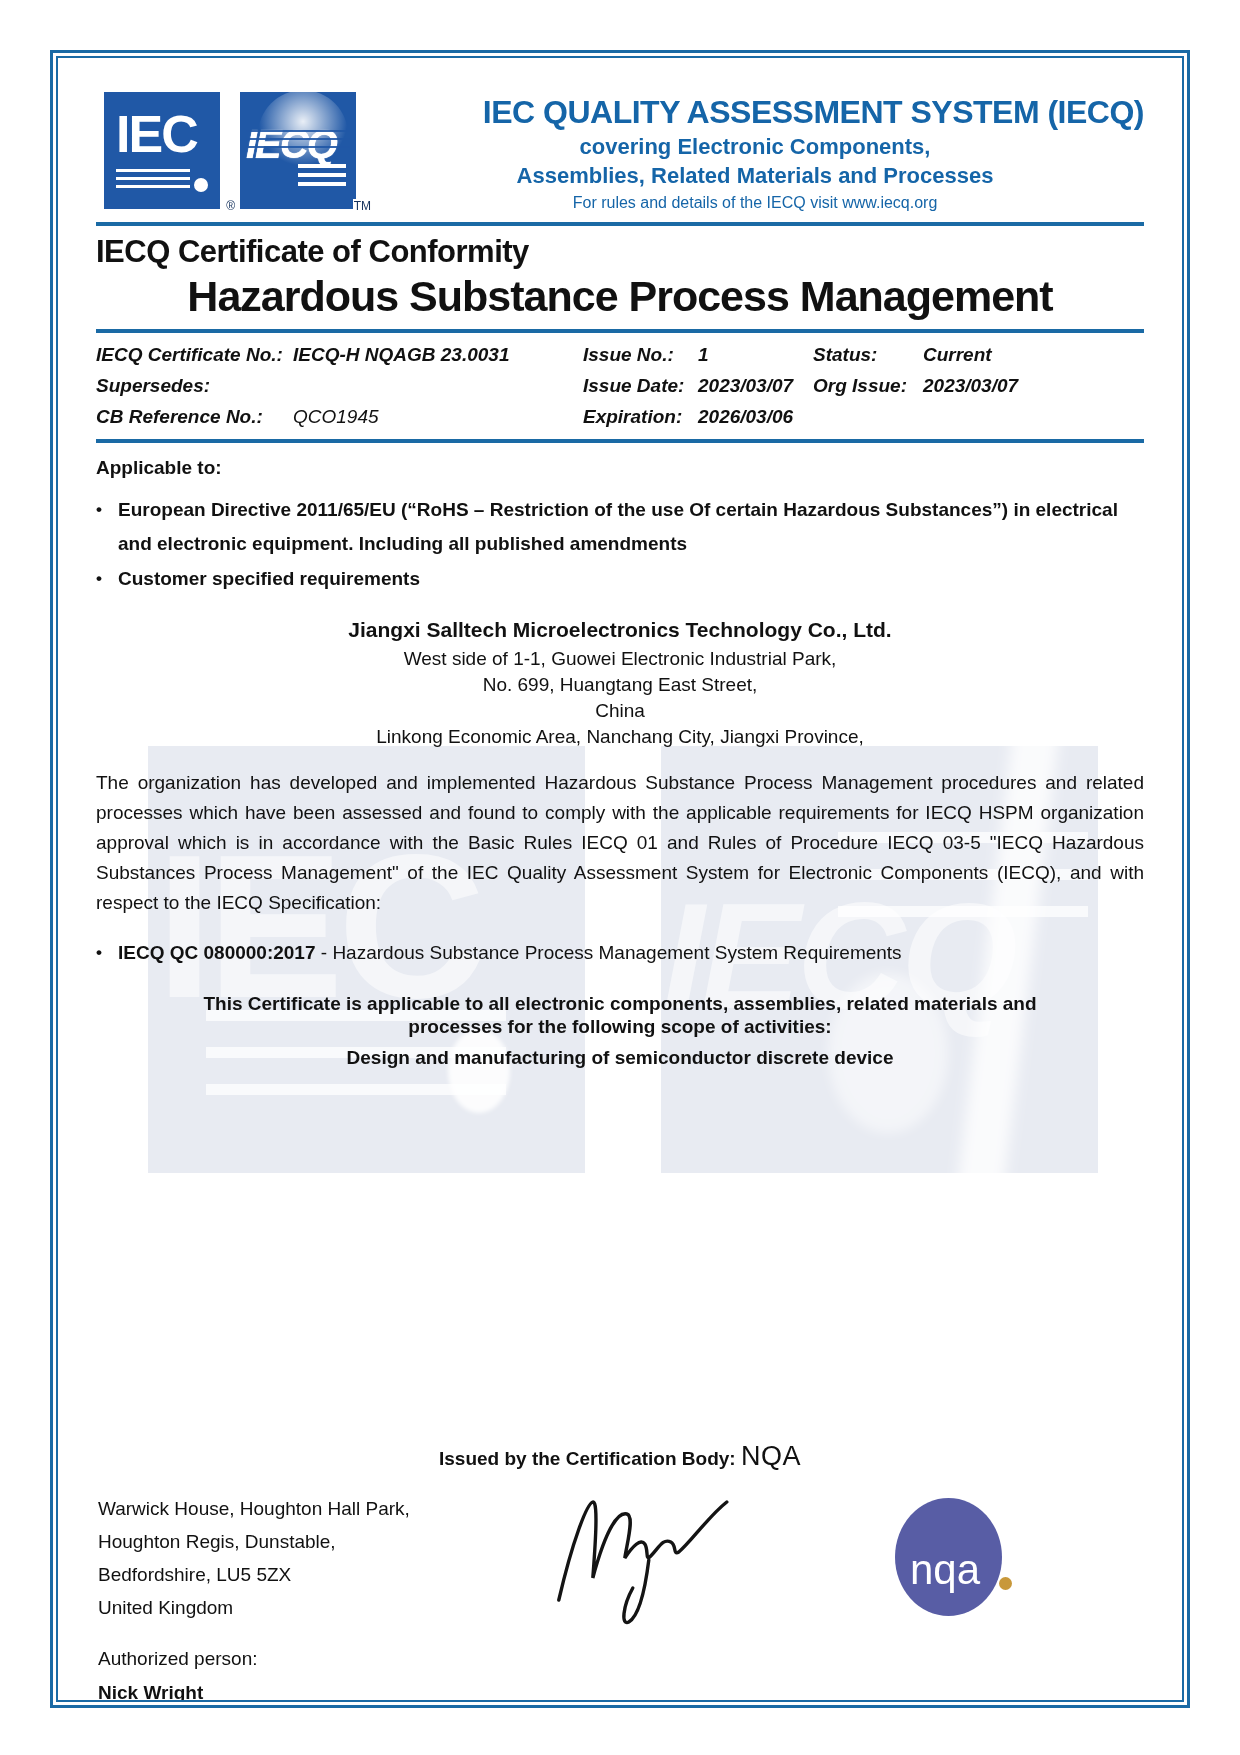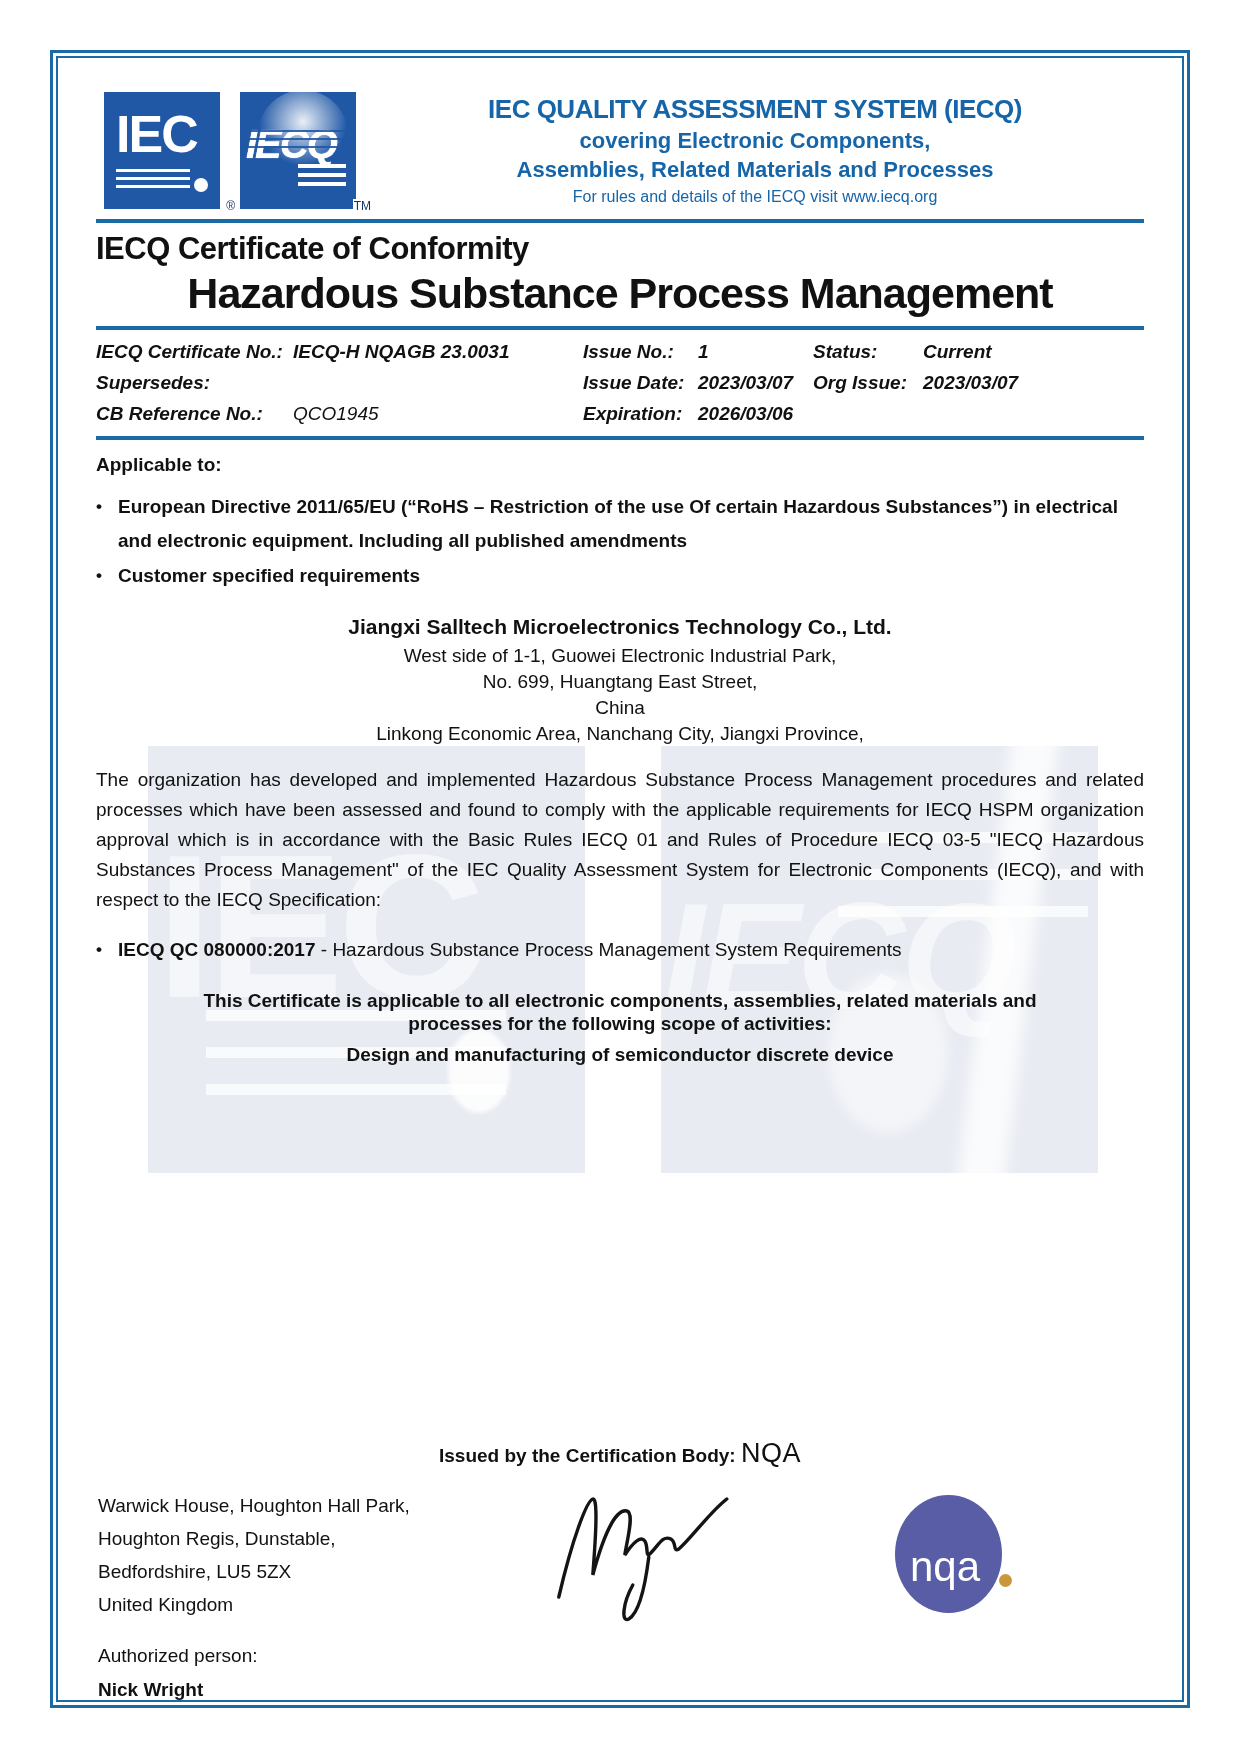--- a/index.html
+++ b/index.html
@@ -48,21 +48,21 @@
   .logo-iecq{margin-left:20px;}
   .logo-iecq .globe{position:absolute;top:-2px;left:18px;width:90px;height:90px;border-radius:50%;
     background:radial-gradient(circle at 50% 35%,rgba(255,255,255,.9),rgba(255,255,255,0) 60%);}
   .logo-iecq .txt{position:absolute;top:30px;left:6px;font-size:40px;font-weight:bold;font-style:italic;
     letter-spacing:-2px;text-shadow:0 0 1px #fff;}
   .logo-iecq .stripes{position:absolute;top:38px;left:6px;width:104px;}
   .logo-iecq .stripes div{height:2px;background:#2058a6;margin-bottom:6px;opacity:.9;}
   .logo-iecq .bars{position:absolute;right:10px;bottom:18px;width:48px;}
   .logo-iecq .bars div{height:4px;background:#fff;margin-bottom:5px;}
   .hdr-text{flex:1;text-align:center;color:var(--hblue);margin-top:2px;padding-left:10px;}
-  .hdr-l1{font-size:26px;font-weight:bold;letter-spacing:-.5px;}
+  .hdr-l1{font-size:32px;font-weight:bold;letter-spacing:-.5px;text-align:right;}
   .hdr-l2,.hdr-l3{font-size:22px;font-weight:bold;margin-top:3px;}
   .hdr-l4{font-size:16px;margin-top:5px;}
 
   .rule{height:4px;background:var(--blue);margin:0 0;}
   .rule-header{margin-top:10px;}
 
   
   .cert-title{font-size:31px;font-weight:bold;margin-top:8px;letter-spacing:-.5px;}
   .cert-subtitle{font-size:43px;font-weight:bold;text-align:center;margin-top:2px;margin-bottom:8px;letter-spacing:-1px;}
 

